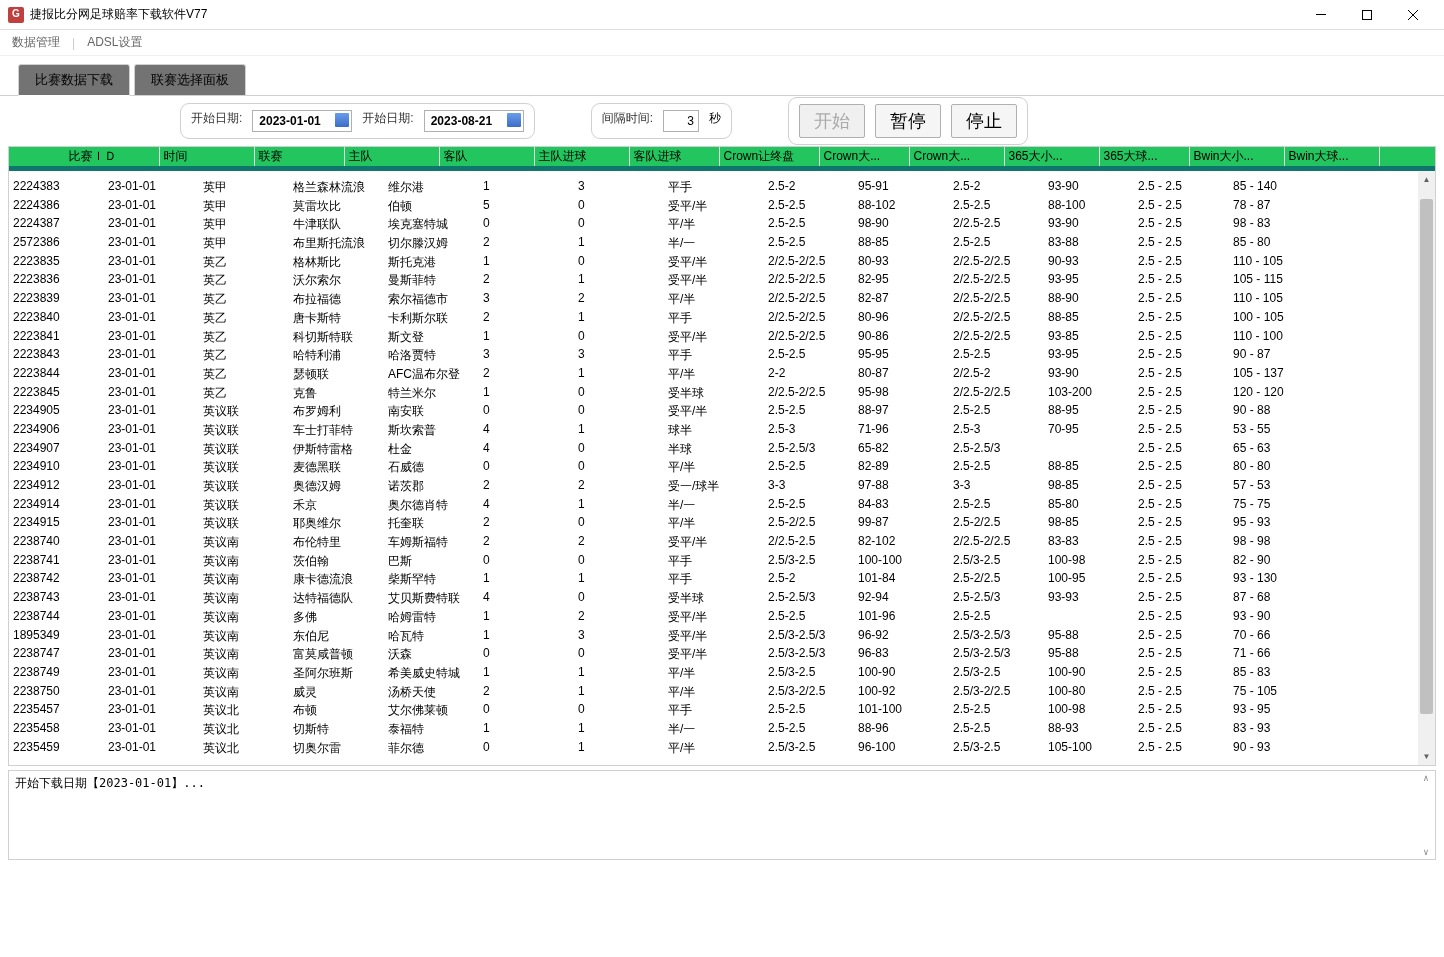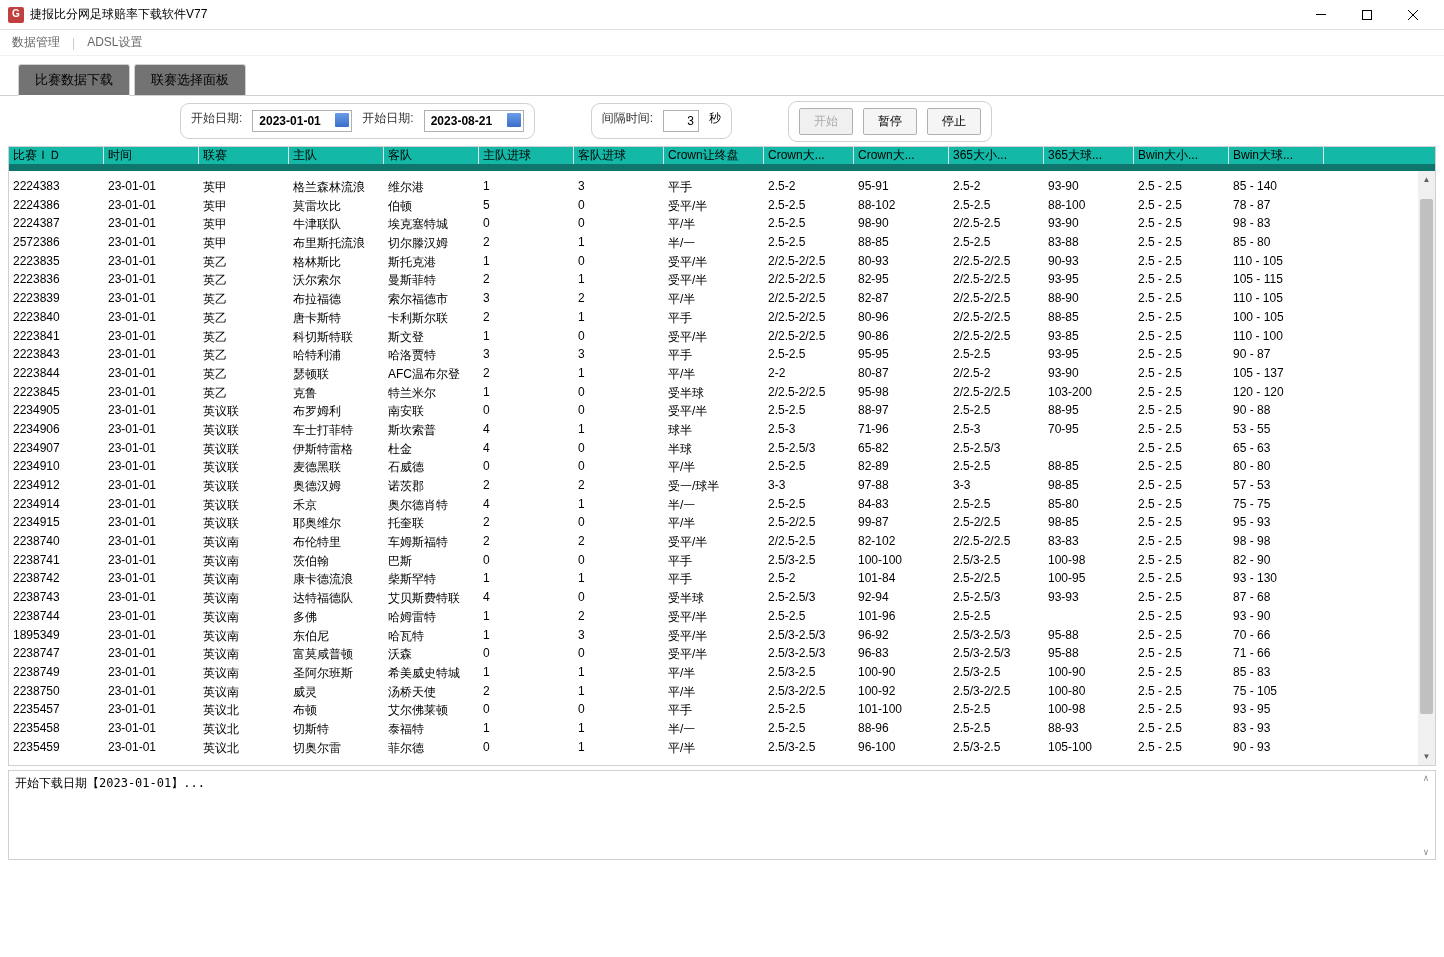--- a/index.html
+++ b/index.html
@@ -21,28 +21,28 @@
     .tab.active { border-bottom: 1px solid #fff; margin-bottom: -1px; }
     
     .toolbar { display: flex; align-items: center; height: 50px; padding: 0 12px; gap: 8px; }
     .toolbar-group { display: flex; align-items: flex-start; border: 1px solid #d0d0d0; border-radius: 9px; padding: 6px 10px; gap: 10px; }
     .toolbar-spacer { flex: 0 0 auto; width: 40px; }
     .toolbar-label { color: #333; }
     .date-input { border: 1px solid #b0b0b0; padding: 3px 22px 3px 6px; width: 100px; font-weight: bold; font-size: 12px; position: relative; background: #fff; }
     .date-wrapper { position: relative; display: inline-block; }
     .date-cal-icon { position: absolute; right: 3px; top: 3px; width: 14px; height: 14px; background: linear-gradient(#6a9de8, #3a6dc8); border-radius: 1px; }
     .num-input { border: 1px solid #b0b0b0; padding: 3px 4px; width: 36px; text-align: right; font-size: 12px; }
-    .btn { border: 1px solid #b0b0b0; padding: 4px 14px; background: #f5f5f5; cursor: pointer; font-size: 12px; border-radius: 2px; }
+    .btn { border: 1px solid #b0b0b0; padding: 4px 14px; background: #f5f5f5; cursor: pointer; font-size: 18px; border-radius: 2px; }
     .btn:disabled { color: #aaa; background: #f0f0f0; cursor: default; }
     .radio-wrap { display: flex; align-items: center; gap: 6px; cursor: pointer; }
     .radio-wrap input { margin: 0; }
     
     .content { padding: 0 8px 8px 8px; }
     .table-container { border: 1px solid #d0d0d0; height: 620px; overflow: hidden; position: relative; }
-    .table-header { display: flex; background: #14b8a6; border-bottom: 7px solid #0f766e; font-weight: normal; height: 24px; align-items: center; }
+    .table-header { display: flex; background: #22c55e; border-bottom: 5px solid #0f766e; font-weight: normal; height: 24px; align-items: center; justify-content: center; }
     .table-body { overflow-y: auto; height: 596px; }
     .table-row { display: flex; height: 18.7px; }
     .cell { padding: 0 4px; white-space: nowrap; overflow: hidden; text-overflow: ellipsis; border-right: 0px solid transparent; font-size: 12px; }
     .table-header .cell { border-right: 1px solid #e0e0e0; height: 100%; display: flex; align-items: center; }
     
     .c0 { width: 95px; } .c1 { width: 95px; } .c2 { width: 90px; } .c3 { width: 95px; }
     .c4 { width: 95px; } .c5 { width: 95px; } .c6 { width: 90px; } .c7 { width: 100px; }
     .c8 { width: 90px; } .c9 { width: 95px; } .c10 { width: 95px; } .c11 { width: 90px; }
     .c12 { width: 95px; } .c13 { width: 95px; }
     

